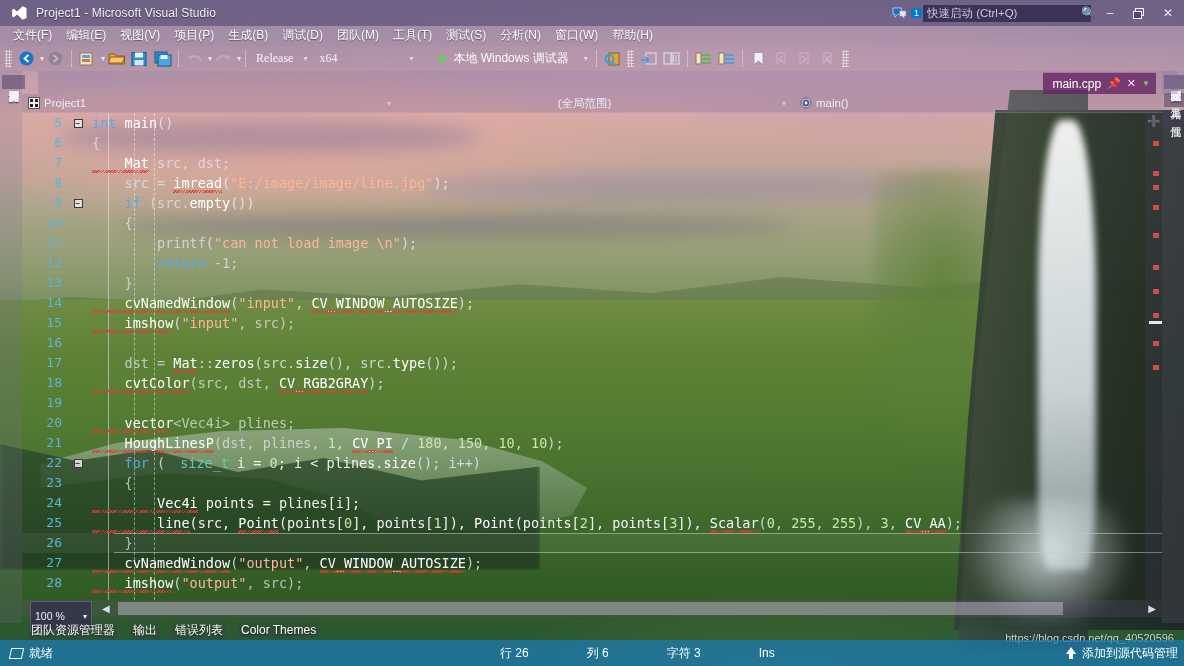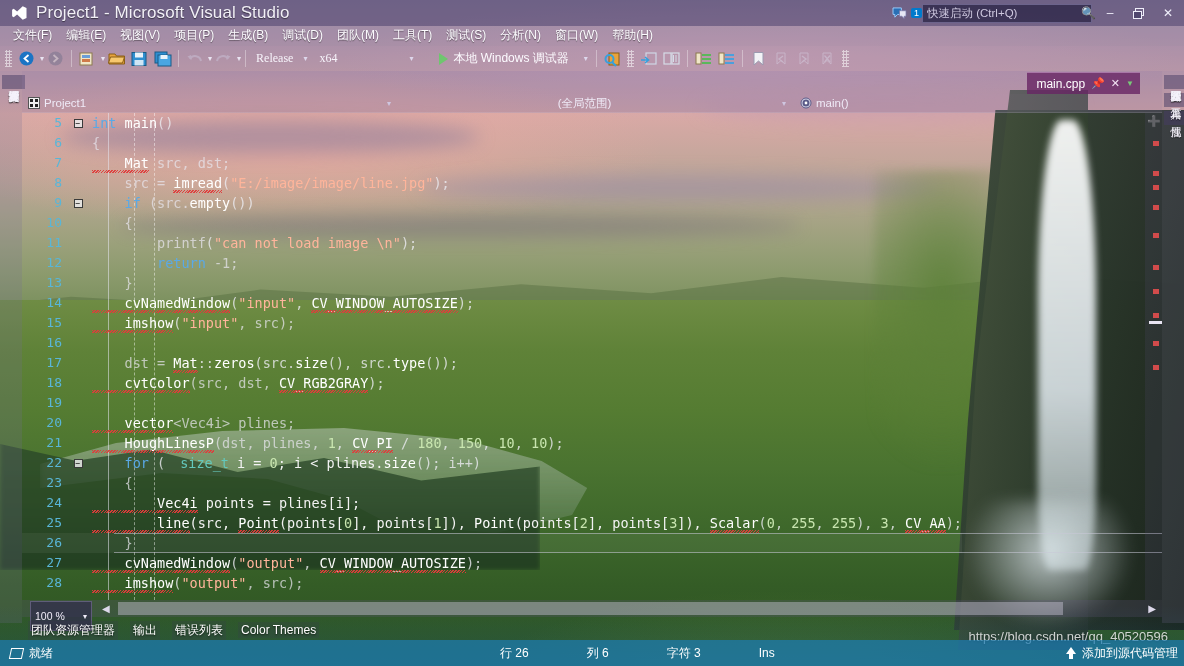--- a/index.html
+++ b/index.html
@@ -121,21 +121,21 @@
     background: rgba(80,70,110,.62);
     display: flex; align-items: center;
   }
   .vs-logo {
     width: 22px; height: 18px; margin: 0 6px 0 8px;
     display: flex; align-items: center; justify-content: center;
     color: #ffffff; font-size: 15px; font-weight: bold;
   }
   .vs-logo svg { display: block; }
   .title-text {
-    color: #f2f0f7; font-size: 17px; letter-spacing: .1px;
+    color: #f2f0f7; font-size: 12px; letter-spacing: .1px;
     text-shadow: 0 1px 1px rgba(0,0,0,.5);
   }
   .title-right {
     position: absolute; right: 0; top: 0; height: 26px;
     display: flex; align-items: center;
   }
   .feedback-icon {
     width: 22px; height: 20px; position: relative; margin-right: 2px;
     display:flex; align-items:center; justify-content:center;
   }
@@ -221,21 +221,21 @@
     text-shadow: 0 1px 1px rgba(0,0,0,.5);
     white-space: nowrap;
   }
 
   
   .editor-wrap {
     position: absolute; left: 22px; top: 71px;
     width: 1140px; height: 552px;
   }
   .tabstrip {
-    position: absolute; left: 0; top: 0; width: 1140px; height: 23px;
+    position: absolute; left: 16px; top: 0; width: 1140px; height: 23px;
     background: rgba(120,105,150,.28);
   }
   .doctab {
     position: absolute; right: 22px; top: 1px; height: 22px;
     background: rgba(104,38,100,.80);
     color: #ffffff; font-size: 12px;
     display: flex; align-items: center; gap: 6px; padding: 0 6px 0 9px;
     border-top: 1px solid rgba(220,180,220,.5);
   }
   .doctab .pin, .doctab .x, .doctab .dd { font-size: 11px; color: #f4e4f4; }
@@ -368,22 +368,22 @@
   }
   .st-cells { position:absolute; left: 500px; display:flex; align-items:center; }
   .st-cell { margin-right: 58px; white-space:nowrap; }
   .st-right { position:absolute; right: 6px; display:flex; align-items:center; gap:6px; }
   .up-arrow {
     width:0;height:0;border-bottom:7px solid #fff;
     border-left:5px solid transparent;border-right:5px solid transparent;
   }
   .up-stem { width:4px;height:6px;background:#fff;margin-top:-1px; }
   .watermark {
-    position:absolute; right: 16px; bottom: 22px;
-    color: rgba(255,255,255,.78); font-size: 13px;
+    position:absolute; right: 10px; bottom: 22px;
+    color: rgba(255,255,255,.78); font-size: 11px;
     text-shadow: 0 1px 2px rgba(0,0,0,.55);
     white-space: nowrap;
   }
   .wm-ghost {
     position:absolute; right: 18px; bottom: 30px;
     color: rgba(255,255,255,.18); font-size: 26px; letter-spacing: 1px;
     white-space: nowrap; font-style: italic;
   }
 </style>
 </head>

